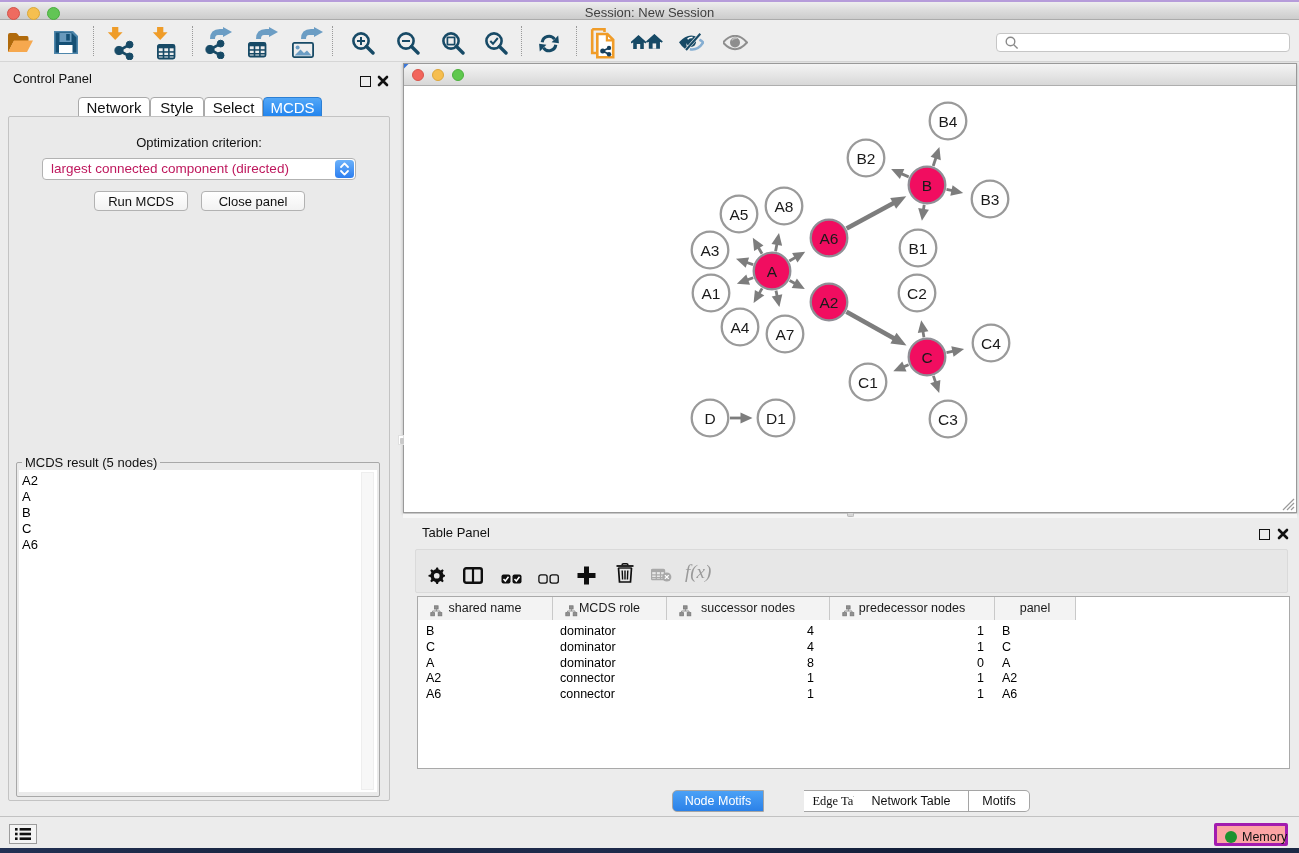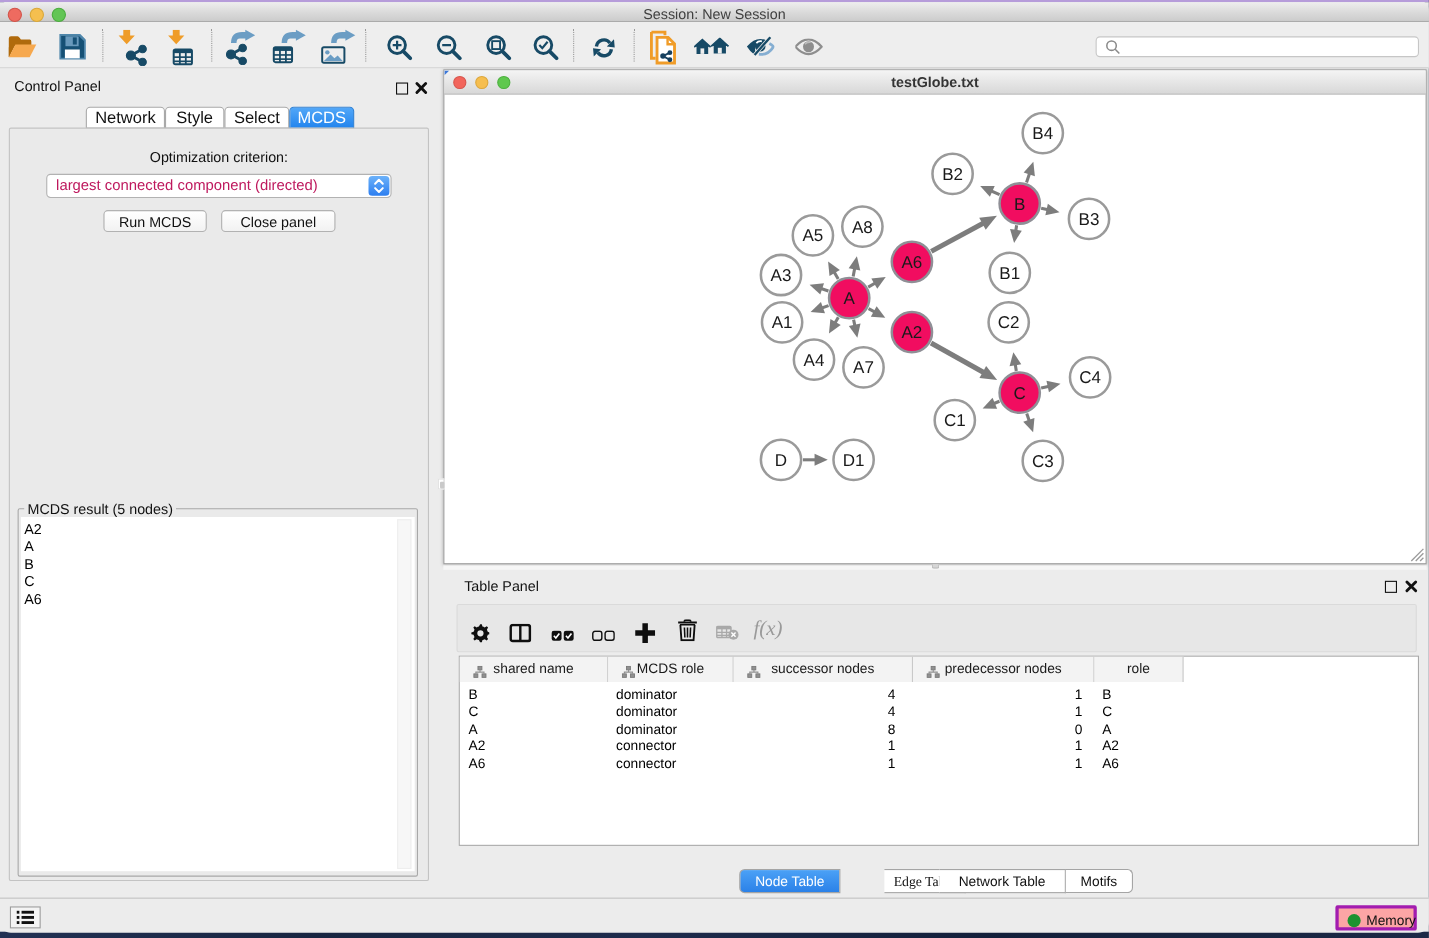--- a/index.html
+++ b/index.html
@@ -1,18 +1,18 @@
 <!DOCTYPE html>
 <html><head><meta charset="utf-8">
 <style>
 *{margin:0;padding:0;box-sizing:border-box;}
 html,body{width:1299px;height:853px;overflow:hidden;}
 body{font-family:"Liberation Sans",sans-serif;position:relative;background:linear-gradient(90deg,#223154 0%,#182541 22%,#1e2b4c 45%,#131f3a 70%,#1c2946 100%);}
 .abs{position:absolute;}
-.app{position:absolute;left:0;top:0;width:1299px;height:848px;background:#ececec;border-radius:10px;}
+.app{position:absolute;left:0;top:0;width:1299px;height:848px;background:#ececec;}
 
 .purpleline{position:absolute;left:0;top:0;width:1299px;height:2px;background:#b69cda;}
 .titlebar{position:absolute;left:0;top:2px;width:1299px;height:18px;
  background:linear-gradient(#eeeeee,#dadada 55%,#cccccc);border-bottom:1px solid #ababab;}
 .tl{position:absolute;top:5px;width:13px;height:13px;border-radius:50%;}
 .title{position:absolute;top:3px;left:0;width:1299px;text-align:center;font-size:13px;color:#404040;}
 
 .toolbar{position:absolute;left:0;top:20px;width:1299px;height:42px;background:#eeeeee;border-bottom:1px solid #d6d6d6;}
 .sep{position:absolute;top:6px;height:30px;width:0;border-left:1px dotted #9a9a9a;}
 .search{position:absolute;left:996px;top:33px;width:294px;height:19px;background:#fff;border:1px solid #c6c6c6;border-radius:4px;}
@@ -234,21 +234,20 @@
 <div class="abs" style="left:19px;top:470px;width:358px;height:322px;background:#fff;">
   <div style="position:absolute;right:3px;top:2px;width:13px;height:318px;background:#f7f7f7;border:1px solid #eee;"></div>
   <div style="position:absolute;left:3px;top:3px;font-size:13px;line-height:16px;color:#000;">A2<br>A<br>B<br>C<br>A6</div>
 </div>
 
 <div class="netwin">
  <div class="nettitle">
   <div class="ntl" style="left:8px;background:#f2655c;border:1px solid #d8554c;"></div>
   <div class="ntl" style="left:28px;background:#f6be4f;border:1px solid #dda73b;"></div>
   <div class="ntl" style="left:48px;background:#5fc84e;border:1px solid #4cb13e;"></div>
-  <div style="position:absolute;left:0;top:3px;width:892px;text-align:center;font-size:13px;font-weight:bold;color:#333;">testGlobe.txt</div>
  </div>
  <svg style="position:absolute;left:0;top:22px;" width="892" height="426" viewBox="0 0 892 426" font-family="Liberation Sans, sans-serif">
  <g transform="translate(0,-0)">
 <line x1="349.2" y1="191.8" x2="338.5" y2="195.6" stroke="#7d7d7d" stroke-width="2.8"></line>
 <polygon points="332.9,197.7 342.3,188.5 346.0,198.7" fill="#7d7d7d"></polygon>
 <line x1="349.1" y1="178.6" x2="337.7" y2="174.7" stroke="#7d7d7d" stroke-width="2.8"></line>
 <polygon points="332.0,172.8 345.1,171.6 341.7,181.8" fill="#7d7d7d"></polygon>
 <line x1="358.0" y1="167.7" x2="351.8" y2="157.0" stroke="#7d7d7d" stroke-width="2.8"></line>
 <polygon points="348.8,151.8 359.5,159.5 350.1,164.9" fill="#7d7d7d"></polygon>
 <line x1="371.6" y1="165.3" x2="373.9" y2="152.9" stroke="#7d7d7d" stroke-width="2.8"></line>
@@ -420,21 +419,21 @@
             <path d="M6.4,4 L6.4,6 M2.6,7.6 L2.6,6 L10,6 L10,7.6" stroke="#909090" fill="none"></path>
           </svg></span>successor nodes</div>
       <div class="th" style="left:412px;width:165px;"><span style="position:absolute;left:12px;top:5px;"><svg width="13" height="12" viewBox="0 0 13 12">
             <g fill="#909090" stroke="#787878" stroke-width="0.8">
               <rect x="4.5" y="0.8" width="3.6" height="3.2"></rect>
               <rect x="0.8" y="7.6" width="3.6" height="3.2"></rect>
               <rect x="8.2" y="7.6" width="3.6" height="3.2"></rect>
             </g>
             <path d="M6.4,4 L6.4,6 M2.6,7.6 L2.6,6 L10,6 L10,7.6" stroke="#909090" fill="none"></path>
           </svg></span>predecessor nodes</div>
-      <div class="th" style="left:577px;width:81px;">role</div>
+      <div class="th" style="left:577px;width:81px;">panel</div>
 <div class="td" style="left:8px;top:26px;">B</div>
       <div class="td" style="left:142px;top:26px;">dominator</div>
       <div class="td" style="left:280px;top:26px;width:116px;text-align:right;">4</div>
       <div class="td" style="left:450px;top:26px;width:116px;text-align:right;">1</div>
       <div class="td" style="left:584px;top:26px;">B</div>
       <div class="td" style="left:8px;top:41.799999999999955px;">C</div>
       <div class="td" style="left:142px;top:41.799999999999955px;">dominator</div>
       <div class="td" style="left:280px;top:41.799999999999955px;width:116px;text-align:right;">4</div>
       <div class="td" style="left:450px;top:41.799999999999955px;width:116px;text-align:right;">1</div>
       <div class="td" style="left:584px;top:41.799999999999955px;">C</div>
@@ -447,21 +446,21 @@
       <div class="td" style="left:142px;top:73.39999999999986px;">connector</div>
       <div class="td" style="left:280px;top:73.39999999999986px;width:116px;text-align:right;">1</div>
       <div class="td" style="left:450px;top:73.39999999999986px;width:116px;text-align:right;">1</div>
       <div class="td" style="left:584px;top:73.39999999999986px;">A2</div>
       <div class="td" style="left:8px;top:89.19999999999982px;">A6</div>
       <div class="td" style="left:142px;top:89.19999999999982px;">connector</div>
       <div class="td" style="left:280px;top:89.19999999999982px;width:116px;text-align:right;">1</div>
       <div class="td" style="left:450px;top:89.19999999999982px;width:116px;text-align:right;">1</div>
       <div class="td" style="left:584px;top:89.19999999999982px;">A6</div>
 </div>
-<div class="seg" style="left:672px;width:92px;border-radius:5px 0 0 5px;border-left:1px solid #a5a5a5;background:linear-gradient(#4ba1f6,#2b81e8);color:#fff;">Node Table</div>
+<div class="seg" style="left:672px;width:92px;border-radius:5px 0 0 5px;border-left:1px solid #a5a5a5;background:linear-gradient(#4ba1f6,#2b81e8);color:#fff;">Node Motifs</div>
 <div class="seg" style="left:804px;width:74px;font-family:Liberation Serif, serif;">Edge Table</div>
 <div class="seg" style="left:854px;width:115px;">Network Table</div>
 <div class="seg" style="left:969px;width:61px;border-radius:0 5px 5px 0;">Motifs</div>
 
 <div class="statusbar">
  <div style="position:absolute;left:9px;top:7px;width:28px;height:20px;background:#f4f4f4;border:1px solid #9c9c9c;">
         <span style="position:absolute;left:5px;top:2px;"><svg width="16" height="14" viewBox="0 0 16 14">
             <g fill="#111">
               <rect x="0" y="1" width="2.6" height="2.6"></rect>
               <rect x="0" y="5.7" width="2.6" height="2.6"></rect>

